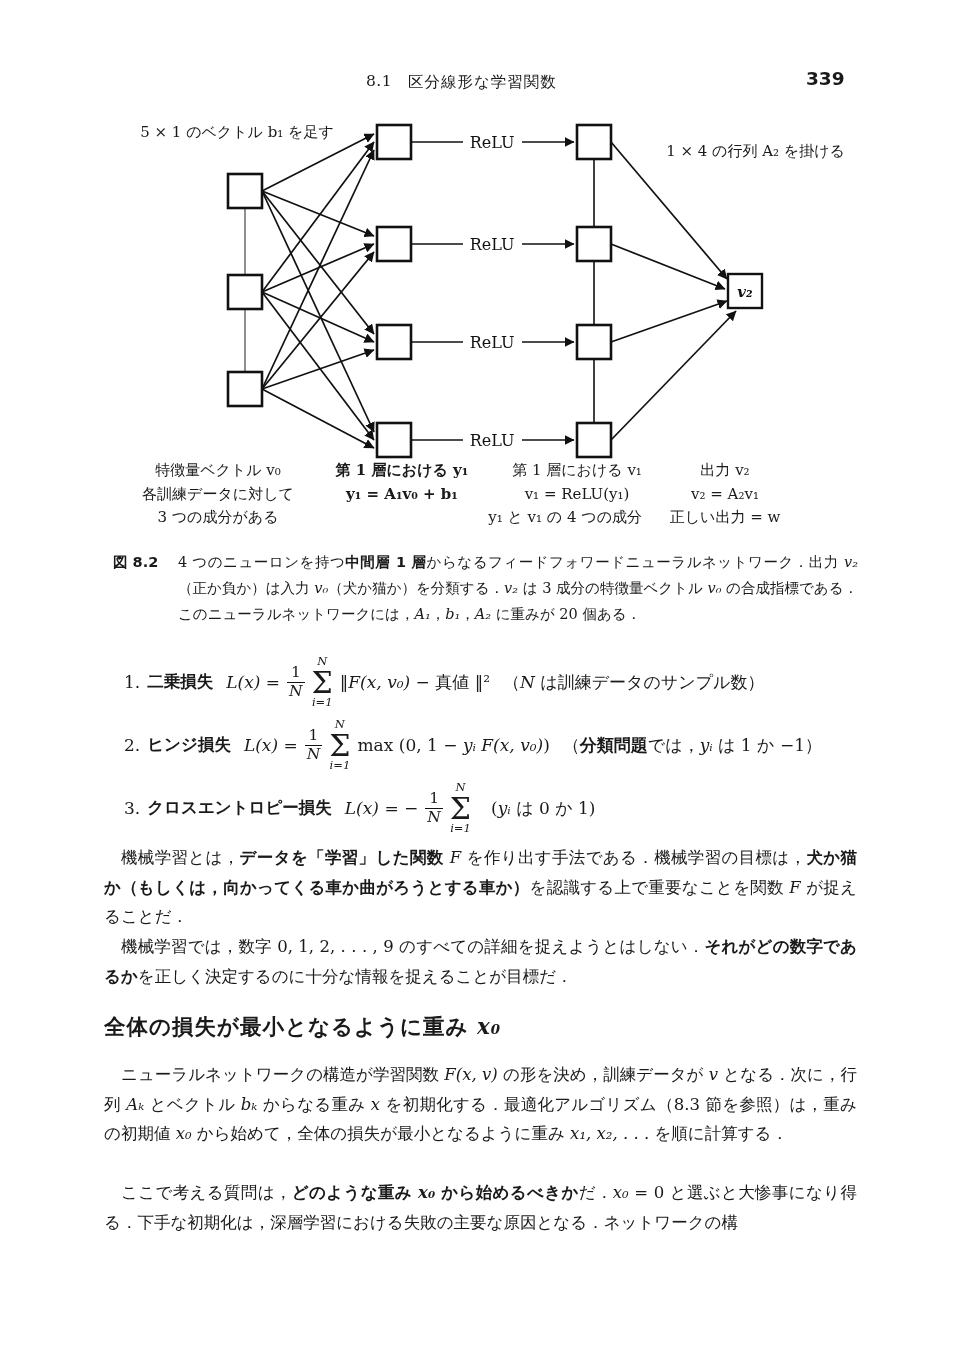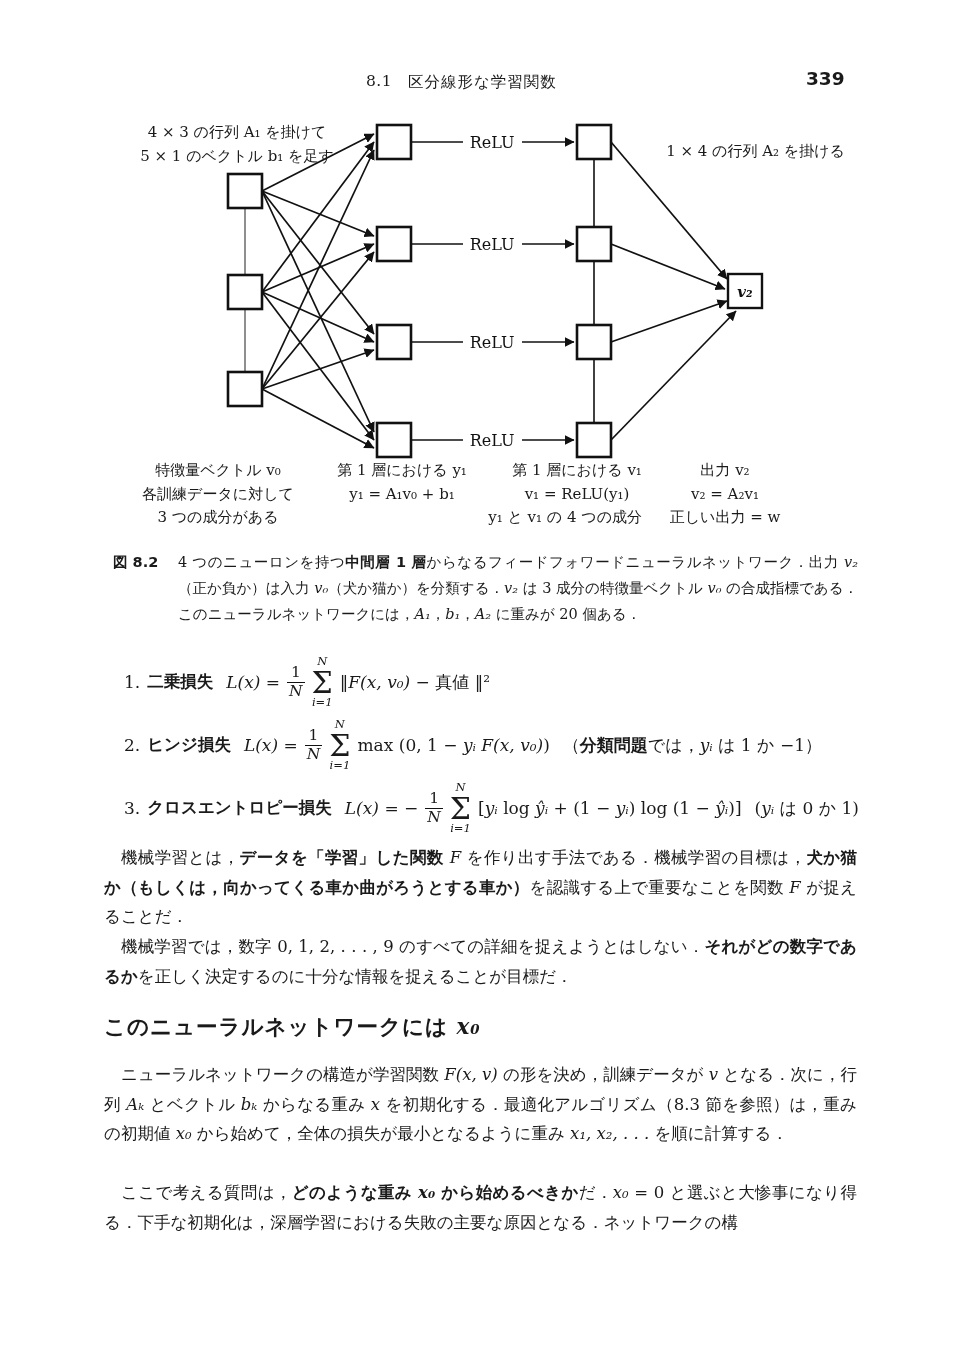--- a/index.html
+++ b/index.html
@@ -126,33 +126,32 @@
 
   <g font-size="16">
     <text x="492" y="42.5" text-anchor="middle">ReLU</text>
     <text x="492" y="144.5" text-anchor="middle">ReLU</text>
     <text x="492" y="242.5" text-anchor="middle">ReLU</text>
     <text x="492" y="340.5" text-anchor="middle">ReLU</text>
   </g>
 </svg>
 
 <div class="abs dlabel" style="left:118px;top:121px;width:238px;">
-  <div class="ln">4 × 3 の行列 A₁ を掛けて</div>
   <div class="ln">5 × 1 のベクトル b₁ を足す</div>
 </div>
 <div class="abs dlabel" style="left:648px;top:140px;width:215px;">
   <div class="ln">1 × 4 の行列 A₂ を掛ける</div>
 </div>
 
 <div class="abs dlabel" style="left:120px;top:459px;width:196px;">
   <div class="ln">特徴量ベクトル v₀</div>
   <div class="ln">各訓練データに対して</div>
   <div class="ln">3 つの成分がある</div>
 </div>
-<div class="abs dlabel" style="left:312px;top:459px;width:180px;">
+<div class="abs dlabel" style="left:312px;top:459px;width:180px;font-weight:bold;">
   <div class="ln">第 1 層における y₁</div>
   <div class="ln">y₁ = A₁v₀ + b₁</div>
 </div>
 <div class="abs dlabel" style="left:487px;top:459px;width:180px;">
   <div class="ln">第 1 層における v₁</div>
   <div class="ln">v₁ = ReLU(y₁)</div>
 </div>
 <div class="abs dlabel" style="left:640px;top:459px;width:170px;">
   <div class="ln">出力 v₂</div>
   <div class="ln">v₂ = A₂v₁</div>
@@ -174,20 +173,21 @@
   <span class="frac">
       <span class="fnum">1</span>
       <span class="fden it">N</span>
     </span>
   <span class="sum">
       <span class="lim it">N</span>
       <span class="sig">Σ</span>
       <span class="lim it">i=1</span>
     </span>
   <span class="eq-body"><span>‖</span><span class="it">F(x, v₀)</span><span> − 真値 ‖²</span></span>
+  <span class="eq-note"><span>（</span><span class="it">N</span><span> は訓練データのサンプル数）</span></span>
 </div>
 
 <div class="abs equation" style="top:715px;height:60px;">
   <span class="eq-num">2.</span>
   <span class="eq-label b">ヒンジ損失</span>
   <span class="eq-lhs"><span class="it">L(x)</span><span> = </span></span>
   <span class="frac">
       <span class="fnum">1</span>
       <span class="fden it">N</span>
     </span>
@@ -206,23 +206,22 @@
   <span class="eq-lhs"><span class="it">L(x)</span><span> = −</span></span>
   <span class="frac">
       <span class="fnum">1</span>
       <span class="fden it">N</span>
     </span>
   <span class="sum">
       <span class="lim it">N</span>
       <span class="sig">Σ</span>
       <span class="lim it">i=1</span>
     </span>
-  <span class="eq-body"><span>[</span><span class="it">yᵢ</span><span> log </span><span class="it">ŷᵢ</span><span> + (1 − </span><span class="it">yᵢ</span><span>) log (1 − </span><span class="it">ŷᵢ</span><span>)]</span></span>
   <span class="eq-note"><span>(</span><span class="it">yᵢ</span><span> は 0 か 1)</span></span>
 </div>
 
 <p class="abs para" style="top:843px;"><span>機械学習とは，</span><span class="b">データを「学習」した関数 </span><span class="it">F</span><span> を作り出す手法である．機械学習の目標は，</span><span class="b">犬か猫か（もしくは，向かってくる車か曲がろうとする車か）</span><span>を認識する上で重要なことを関数 </span><span class="it">F</span><span> が捉えることだ．</span></p>
 <p class="abs para" style="top:932px;"><span>機械学習では，数字 0, 1, 2, . . . , 9 のすべての詳細を捉えようとはしない．</span><span class="b">それがどの数字であるか</span><span>を正しく決定するのに十分な情報を捉えることが目標だ．</span></p>
 
-<h2 class="abs section-heading"><span>このニューラルネットワークには </span><span class="it">x₀</span></h2>
+<h2 class="abs section-heading"><span>全体の損失が最小となるように重み </span><span class="it">x₀</span></h2>
 
 <p class="abs para" style="top:1060px;"><span>ニューラルネットワークの構造が学習関数 </span><span class="it">F(x, v)</span><span> の形を決め，訓練データが </span><span class="it">v</span><span> となる．次に，行列 </span><span class="it">Aₖ</span><span> とベクトル </span><span class="it">bₖ</span><span> からなる重み </span><span class="it">x</span><span> を初期化する．最適化アルゴリズム（8.3 節を参照）は，重みの初期値 </span><span class="it">x₀</span><span> から始めて，全体の損失が最小となるように重み </span><span class="it">x₁, x₂, . . .</span><span> を順に計算する．</span></p>
 <p class="abs para" style="top:1178px;"><span>ここで考える質問は，</span><span class="b">どのような重み </span><span class="b it">x₀</span><span class="b"> から始めるべきか</span><span>だ．</span><span class="it">x₀</span><span> = 0 と選ぶと大惨事になり得る．下手な初期化は，深層学習における失敗の主要な原因となる．ネットワークの構</span></p>
 
 </body></html>

